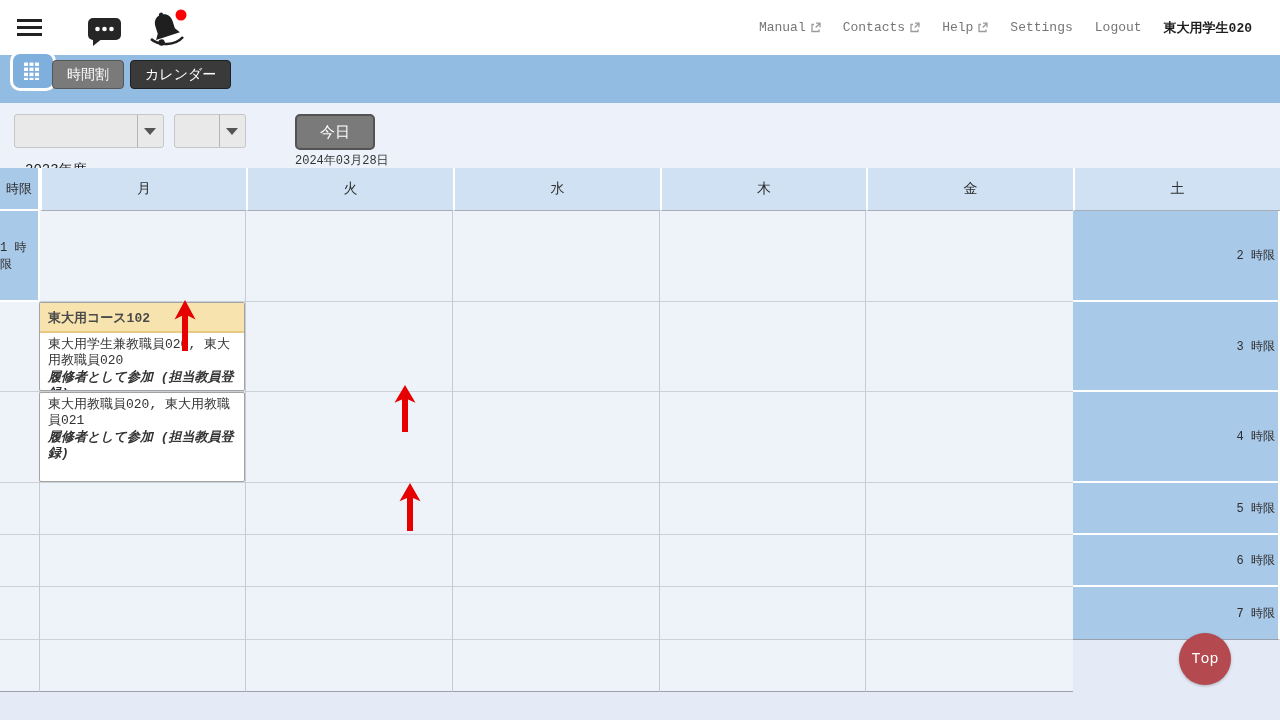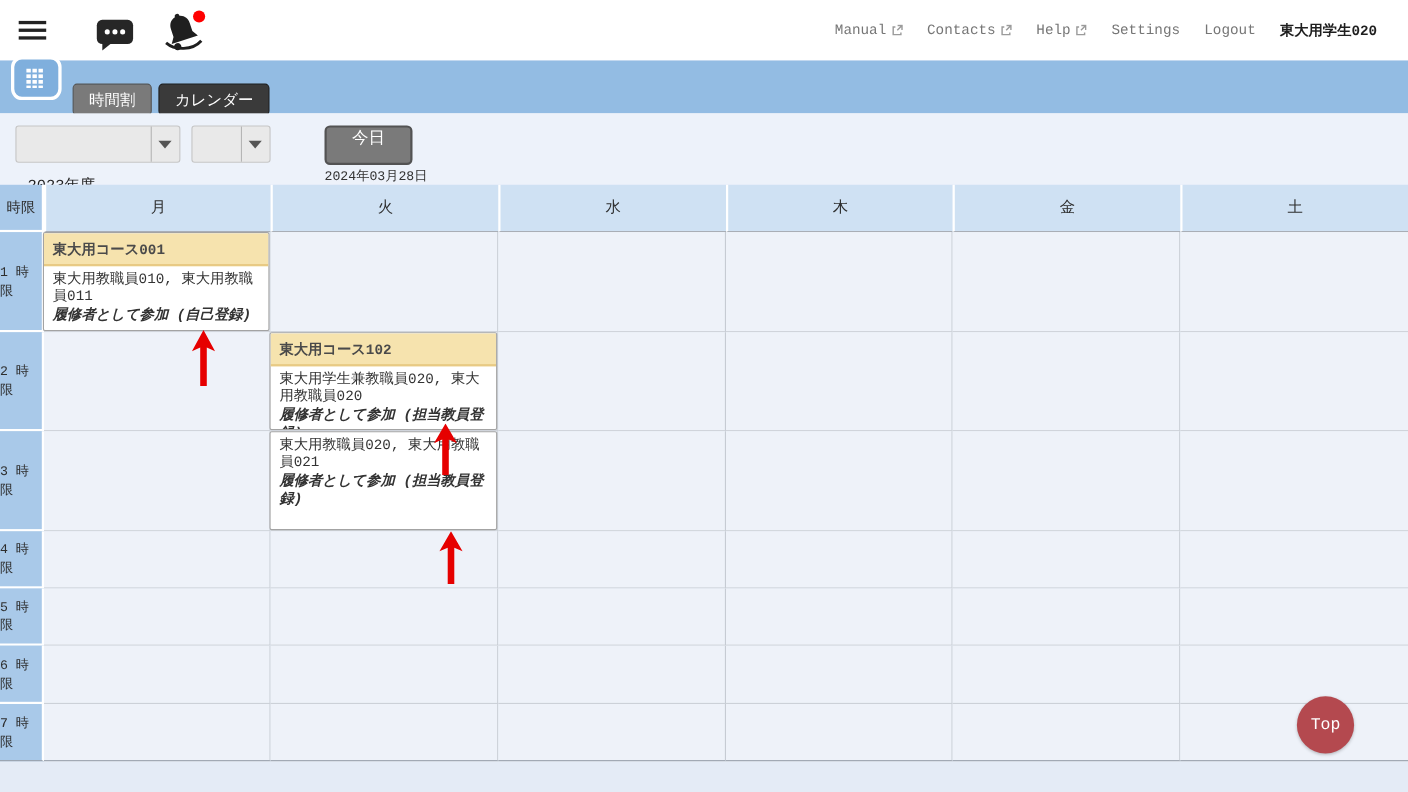--- a/index.html
+++ b/index.html
@@ -14,39 +14,39 @@
   .icon-chat { position:absolute; left:86px; top:15px; }
   .icon-bell { position:absolute; left:144px; top:6px; }
   .topnav { position:absolute; right:28px; top:0; height:55px; display:flex; align-items:center; gap:22px; }
   .navlink { display:flex; align-items:center; gap:4px; color:#767676; font-size:13px; cursor:pointer; }
   .username { color:#1e1e1e; font-size:13px; font-weight:bold; }
 
   
   .bluebar { position:absolute; left:0; top:55px; width:1280px; height:48px; background:#93bce3; }
   .home-tile { position:absolute; left:10px; top:-4px; width:46px; height:40px; background:#7fafdd;
                border:3px solid #ffffff; border-radius:10px; display:flex; align-items:center; justify-content:center; cursor:pointer; }
-  .tabs { position:absolute; left:66px; top:5px; display:flex; gap:6px;margin-top:16px; }
+  .tabs { position:absolute; left:52px; top:5px; display:flex; gap:6px; }
   .vtab { height:29px; padding:0 14px; border-radius:4px; color:#fff; font-size:14px;
           display:flex; align-items:center; cursor:pointer; }
   .vtab.gray { background:#7a7a7a; border:1px solid #565656; }
   .vtab.dark { background:#3a3a3a; border:1px solid #1f1f1f; }
 
   
   .toolbar { position:absolute; left:0; top:103px; width:1280px; height:65px; background:#edf2fa; }
   .select { position:absolute; top:11px; height:34px; background:#e9e9e9; border:1px solid #c6c6c6;
             border-radius:3px; cursor:pointer; }
   .select .stext { position:absolute; left:10px; top:0; line-height:32px; font-size:14px; color:#1e1e1e;margin-top:39px; }
   .select .szone { position:absolute; right:0; top:0; bottom:0; width:26px; border-left:1px solid #b5b5b5; }
   .select .caret { position:absolute; right:7px; top:13px; width:0; height:0;
                    border-left:6px solid transparent; border-right:6px solid transparent; border-top:7px solid #555; }
   .sel-year { left:14px; width:150px; }
   .sel-term { left:174px; width:72px; }
   .today-btn { position:absolute; left:295px; top:11px; width:80px; height:36px; background:#7a7a7a;
                border:2px solid #535353; border-radius:5px; color:#fff; font-size:15px;
-               display:flex; justify-content:center; cursor:pointer; }
+               display:flex; align-items:center; justify-content:center; cursor:pointer; }
   .cur-date { position:absolute; left:295px; top:49px; font-size:12px; color:#333; }
 
   
   .tt { position:absolute; left:0; top:168px; width:1280px; height:524px; display:grid;
         grid-template-columns:40px 206px 207px 207px 206px 207px 207px;
         grid-template-rows:43px 91px 90px 91px 52px 52px 53px 52px; }
   .corner, .tc { background:#a9c9e9; border-right:2px solid #fff; border-bottom:2px solid #fff;
                  display:flex; align-items:center; color:#2e2e2e; }
   .corner { justify-content:center; font-size:13px; }
   .tc { justify-content:flex-end; padding-right:3px; font-size:12px; }
@@ -190,29 +190,20 @@
 
     <div class="corner">時限</div>
     <div class="hc">月</div>
     <div class="hc">火</div>
     <div class="hc">水</div>
     <div class="hc">木</div>
     <div class="hc">金</div>
     <div class="hc">土</div>
 
     <div class="tc">1 時限</div>
-    <div class="dc">
-      <div class="card">
-        <div class="card-h">東大用コース001</div>
-        <div class="card-b">
-          <span>東大用教職員010, 東大用教職員011</span>
-          <div class="card-role">履修者として参加 (自己登録)</div>
-        </div>
-      </div>
-    </div>
     <div class="dc"></div>
     <div class="dc"></div>
     <div class="dc"></div>
     <div class="dc"></div>
     <div class="dc c6"></div>
 
     <div class="tc">2 時限</div>
     <div class="dc"></div>
     <div class="dc">
       <div class="card">

